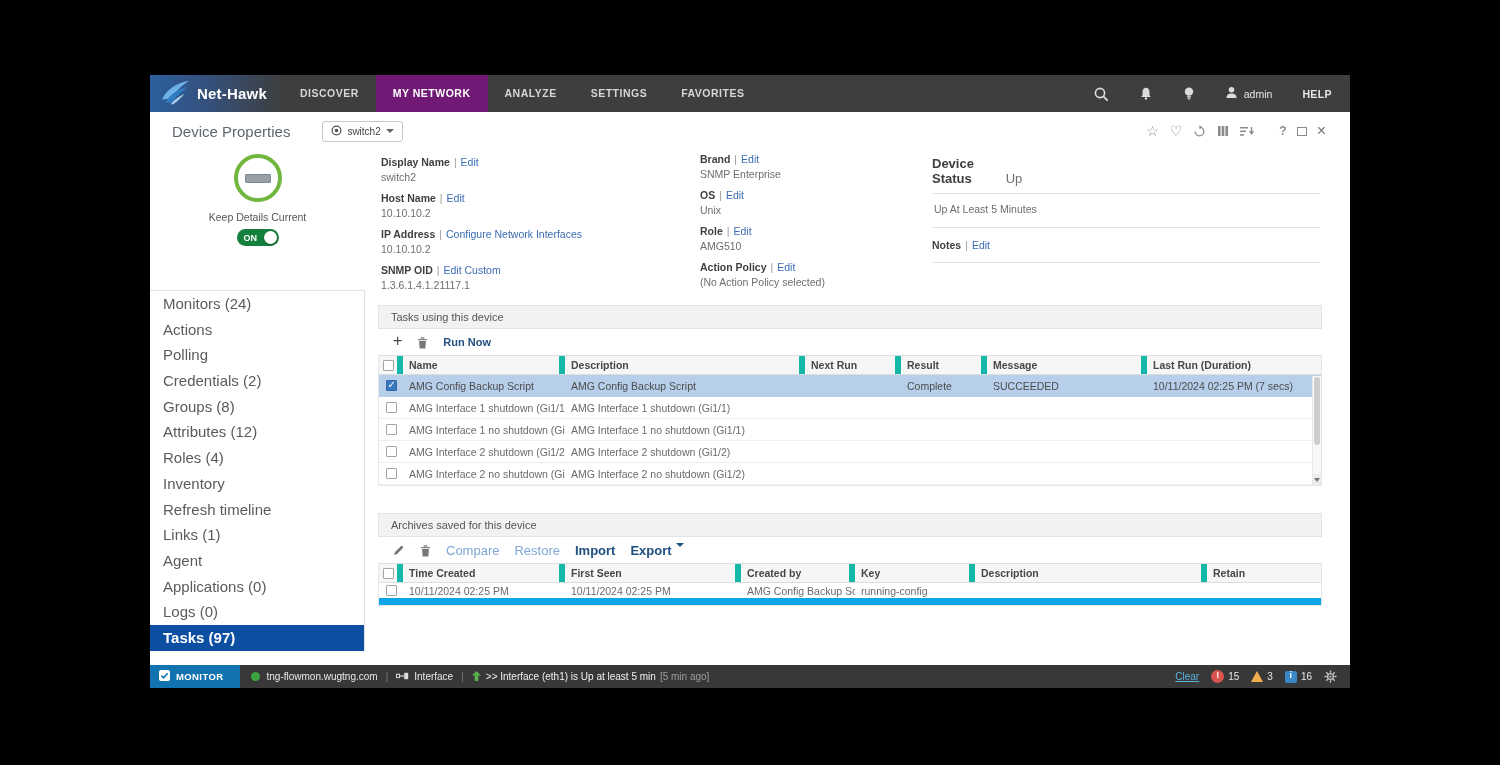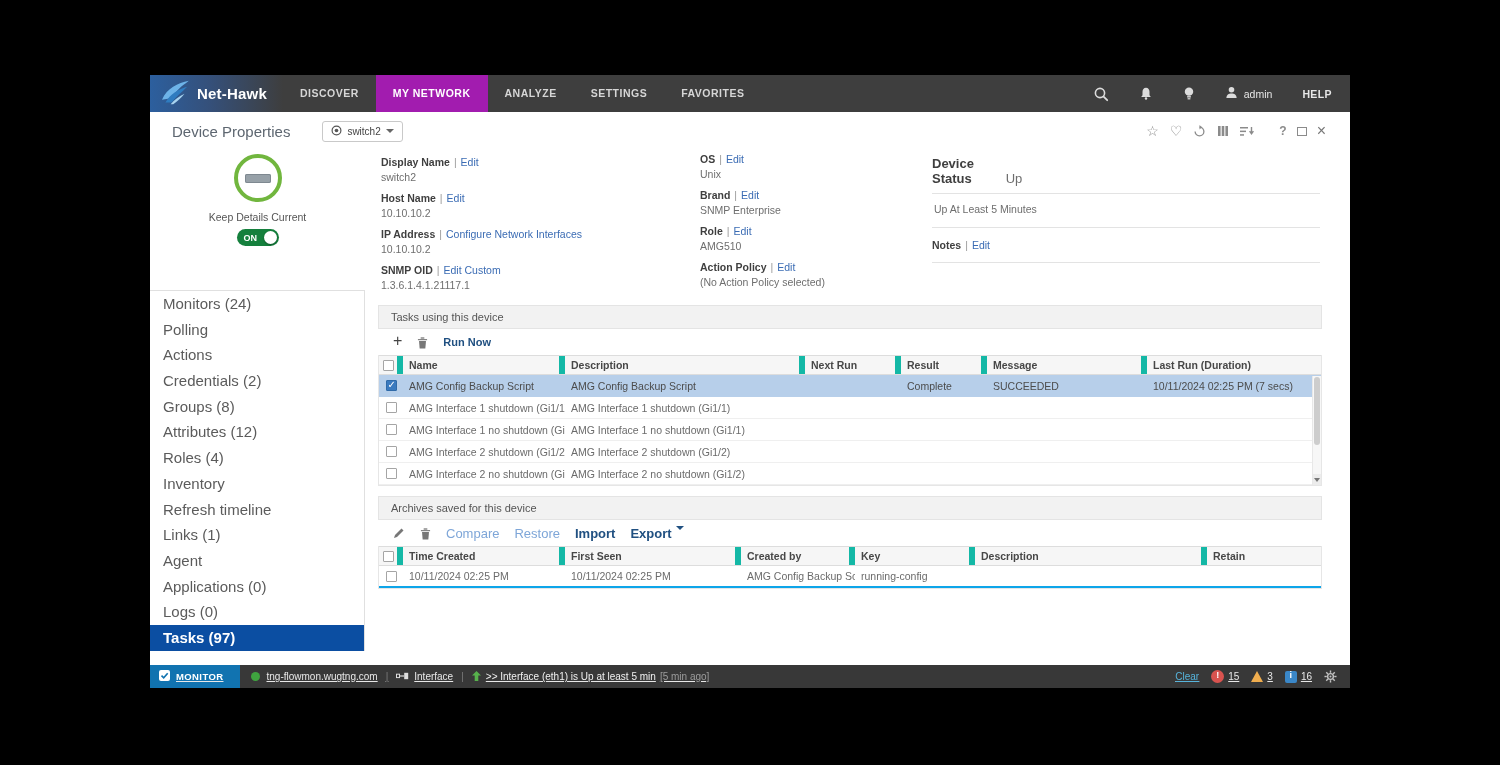--- a/index.html
+++ b/index.html
@@ -12,21 +12,21 @@
          background:#fff; display:flex; flex-direction:column; }
 
   
   .topnav { height:37px; background:#3e3e3e; display:flex; align-items:stretch; flex-shrink:0; }
   .brand { display:flex; align-items:center; gap:7px; padding:0 16px 0 10px;
            background:linear-gradient(90deg,#2c5f9e 0%,#35507a 45%,#3e3e3e 100%); cursor:pointer; }
   .brand-name { color:#fff; font-size:15px; font-weight:bold; letter-spacing:.2px; }
   .navitems { display:flex; align-items:center; }
   .nav-item { padding:0 17px; line-height:37px; font-size:10.5px; font-weight:bold;
               color:#d6d6d6; letter-spacing:.5px; cursor:pointer; }
-  .nav-item.active { background:#a21caf; color:#fff; }
+  .nav-item.active { background:#701a75; color:#fff; }
   .topnav-right { margin-left:auto; display:flex; align-items:center; gap:30px; padding-right:18px; }
   .tn-icon { display:flex; align-items:center; cursor:pointer; }
   .user { display:flex; align-items:center; gap:6px; color:#e6e6e6; font-size:10.5px; cursor:pointer; }
   .nav-help { color:#e6e6e6; font-size:10.5px; font-weight:bold; letter-spacing:.4px; cursor:pointer; }
 
   
   .page { flex:1; display:flex; flex-direction:column; min-height:0; background:#fff; }
   .page-header { height:38px; display:flex; align-items:center; padding:0 24px 0 22px; flex-shrink:0; }
   .page-title { font-size:15px; color:#5d6670; font-weight:normal; margin:0; }
   .device-selector { margin-left:32px; border:1px solid #c9c9c9; border-radius:3px; height:21px;
@@ -88,21 +88,21 @@
   .tb-icon { display:flex; align-items:center; cursor:pointer; }
   .run-now { font-size:11px; color:#205081; font-weight:bold; cursor:pointer; }
   .tb-link { font-size:13px; color:#7ea6d8; cursor:pointer; }
   .tb-link.strong { color:#205081; font-weight:bold; }
   .export-wrap { display:flex; align-items:flex-start; gap:4px; cursor:pointer; }
   .export-wrap .caret-down { border-top-color:#205081; }
 
   .dtable { position:relative; border:1px solid #e6e6e6; border-top:none; }
   .trow { display:flex; height:22px; align-items:stretch; border-bottom:1px solid #efefef;
           font-size:10.5px; color:#6b6b6b; background:#fff; }
-  .trow:last-child { border-bottom:2px solid #0ea5e9; }
+  .trow:last-child { border-bottom:7px solid #0ea5e9; }
   .trow.thead { background:#f6f6f6; height:20px; border-top:1px solid #ddd; border-bottom:1px solid #ddd;
                 color:#474747; font-weight:bold; }
   .trow.selected { background:#b7cfea; color:#4c4c4c; border-bottom-color:#b7cfea; }
   .cell { display:flex; align-items:center; padding-left:6px; overflow:hidden; white-space:nowrap; }
   .thead .cell { border-right:6px solid #14b8a6; }
   .thead .cell:last-child { border-right:none; }
   .c-check { width:24px; justify-content:center; padding-left:0; flex-shrink:0; }
   .c-name  { width:162px; flex-shrink:0; }
   .c-desc  { width:240px; flex-shrink:0; }
   .c-next  { width:96px;  flex-shrink:0; }
@@ -123,25 +123,25 @@
   .cb.checked::after { content:"✓"; position:absolute; left:1px; top:-2px; color:#fff; font-size:10px; }
 
   .vscroll { position:absolute; right:0; top:21px; bottom:0; width:9px; background:#f7f7f7;
              border-left:1px solid #e8e8e8; cursor:pointer; }
   .vthumb { position:absolute; top:1px; left:1px; width:6px; height:62%; background:#cdcdcd; border-radius:3px; }
   .varrow { position:absolute; bottom:0; left:0; width:8px; height:11px; background:#ececec;
             display:flex; align-items:center; justify-content:center; }
   .varrow::after { content:""; width:0; height:0; border-left:3px solid transparent;
                    border-right:3px solid transparent; border-top:4px solid #777; }
 
-  .archives-sec { margin-top:10px; }
+  .archives-sec { margin-top:27px; }
 
   
   .statusbar { height:23px; background:#383838; display:flex; align-items:center;
-               font-size:10px; color:#e8e8e8; flex-shrink:0;text-decoration:underline; }
+               font-size:10px; color:#e8e8e8; flex-shrink:0; }
   .monitor-badge { height:100%; background:#1173b0; display:flex; align-items:center; gap:6px;
                    padding:0 17px 0 9px; font-weight:bold; letter-spacing:.4px; font-size:9.5px;
                    color:#fff; cursor:pointer; }
   .dot { width:9px; height:9px; border-radius:50%; background:#3fa33f; margin:0 6px 0 11px; flex-shrink:0; }
   .sep { color:#7a7a7a; margin:0 8px; }
   .sb-msg { color:#f0f0f0; margin-left:5px; }
   .sb-ago { color:#9c9c9c; margin-left:4px; }
   .sb-iflabel { margin-left:5px; }
   .sb-right { margin-left:auto; display:flex; align-items:center; gap:12px; padding-right:13px; }
   .clear-link { color:#56b4dc; text-decoration:underline; cursor:pointer; }
@@ -261,22 +261,22 @@
         <div class="device-badge">
           <div class="switch-bar"></div>
         </div>
         <div class="keep-label">Keep Details Current</div>
         <div class="toggle">
           <span class="on-label">ON</span>
           <span class="knob"></span>
         </div>
         <ul class="side-menu">
           <li>Monitors (24)</li>
+          <li>Actions</li>
           <li>Polling</li>
-          <li>Actions</li>
           <li>Credentials (2)</li>
           <li>Groups (8)</li>
           <li>Attributes (12)</li>
           <li>Roles (4)</li>
           <li>Inventory</li>
           <li>Refresh timeline</li>
           <li>Links (1)</li>
           <li>Agent</li>
           <li>Applications (0)</li>
           <li>Logs (0)</li>
@@ -300,26 +300,26 @@
               <div class="prop-label"><b>IP Address</b><span class="pipe">|</span><a class="plink">Configure Network Interfaces</a></div>
               <div class="prop-value">10.10.10.2</div>
             </div>
             <div class="prop">
               <div class="prop-label"><b>SNMP OID</b><span class="pipe">|</span><a class="plink">Edit Custom</a></div>
               <div class="prop-value">1.3.6.1.4.1.21117.1</div>
             </div>
           </div>
           <div class="pcol2">
             <div class="prop">
+              <div class="prop-label"><b>Brand</b><span class="pipe">|</span><a class="plink">Edit</a></div>
+              <div class="prop-value">SNMP Enterprise</div>
+            </div>
+            <div class="prop">
               <div class="prop-label"><b>OS</b><span class="pipe">|</span><a class="plink">Edit</a></div>
               <div class="prop-value">Unix</div>
-            </div>
-            <div class="prop">
-              <div class="prop-label"><b>Brand</b><span class="pipe">|</span><a class="plink">Edit</a></div>
-              <div class="prop-value">SNMP Enterprise</div>
             </div>
             <div class="prop">
               <div class="prop-label"><b>Role</b><span class="pipe">|</span><a class="plink">Edit</a></div>
               <div class="prop-value">AMG510</div>
             </div>
             <div class="prop">
               <div class="prop-label"><b>Action Policy</b><span class="pipe">|</span><a class="plink">Edit</a></div>
               <div class="prop-value">(No Action Policy selected)</div>
             </div>
           </div>

